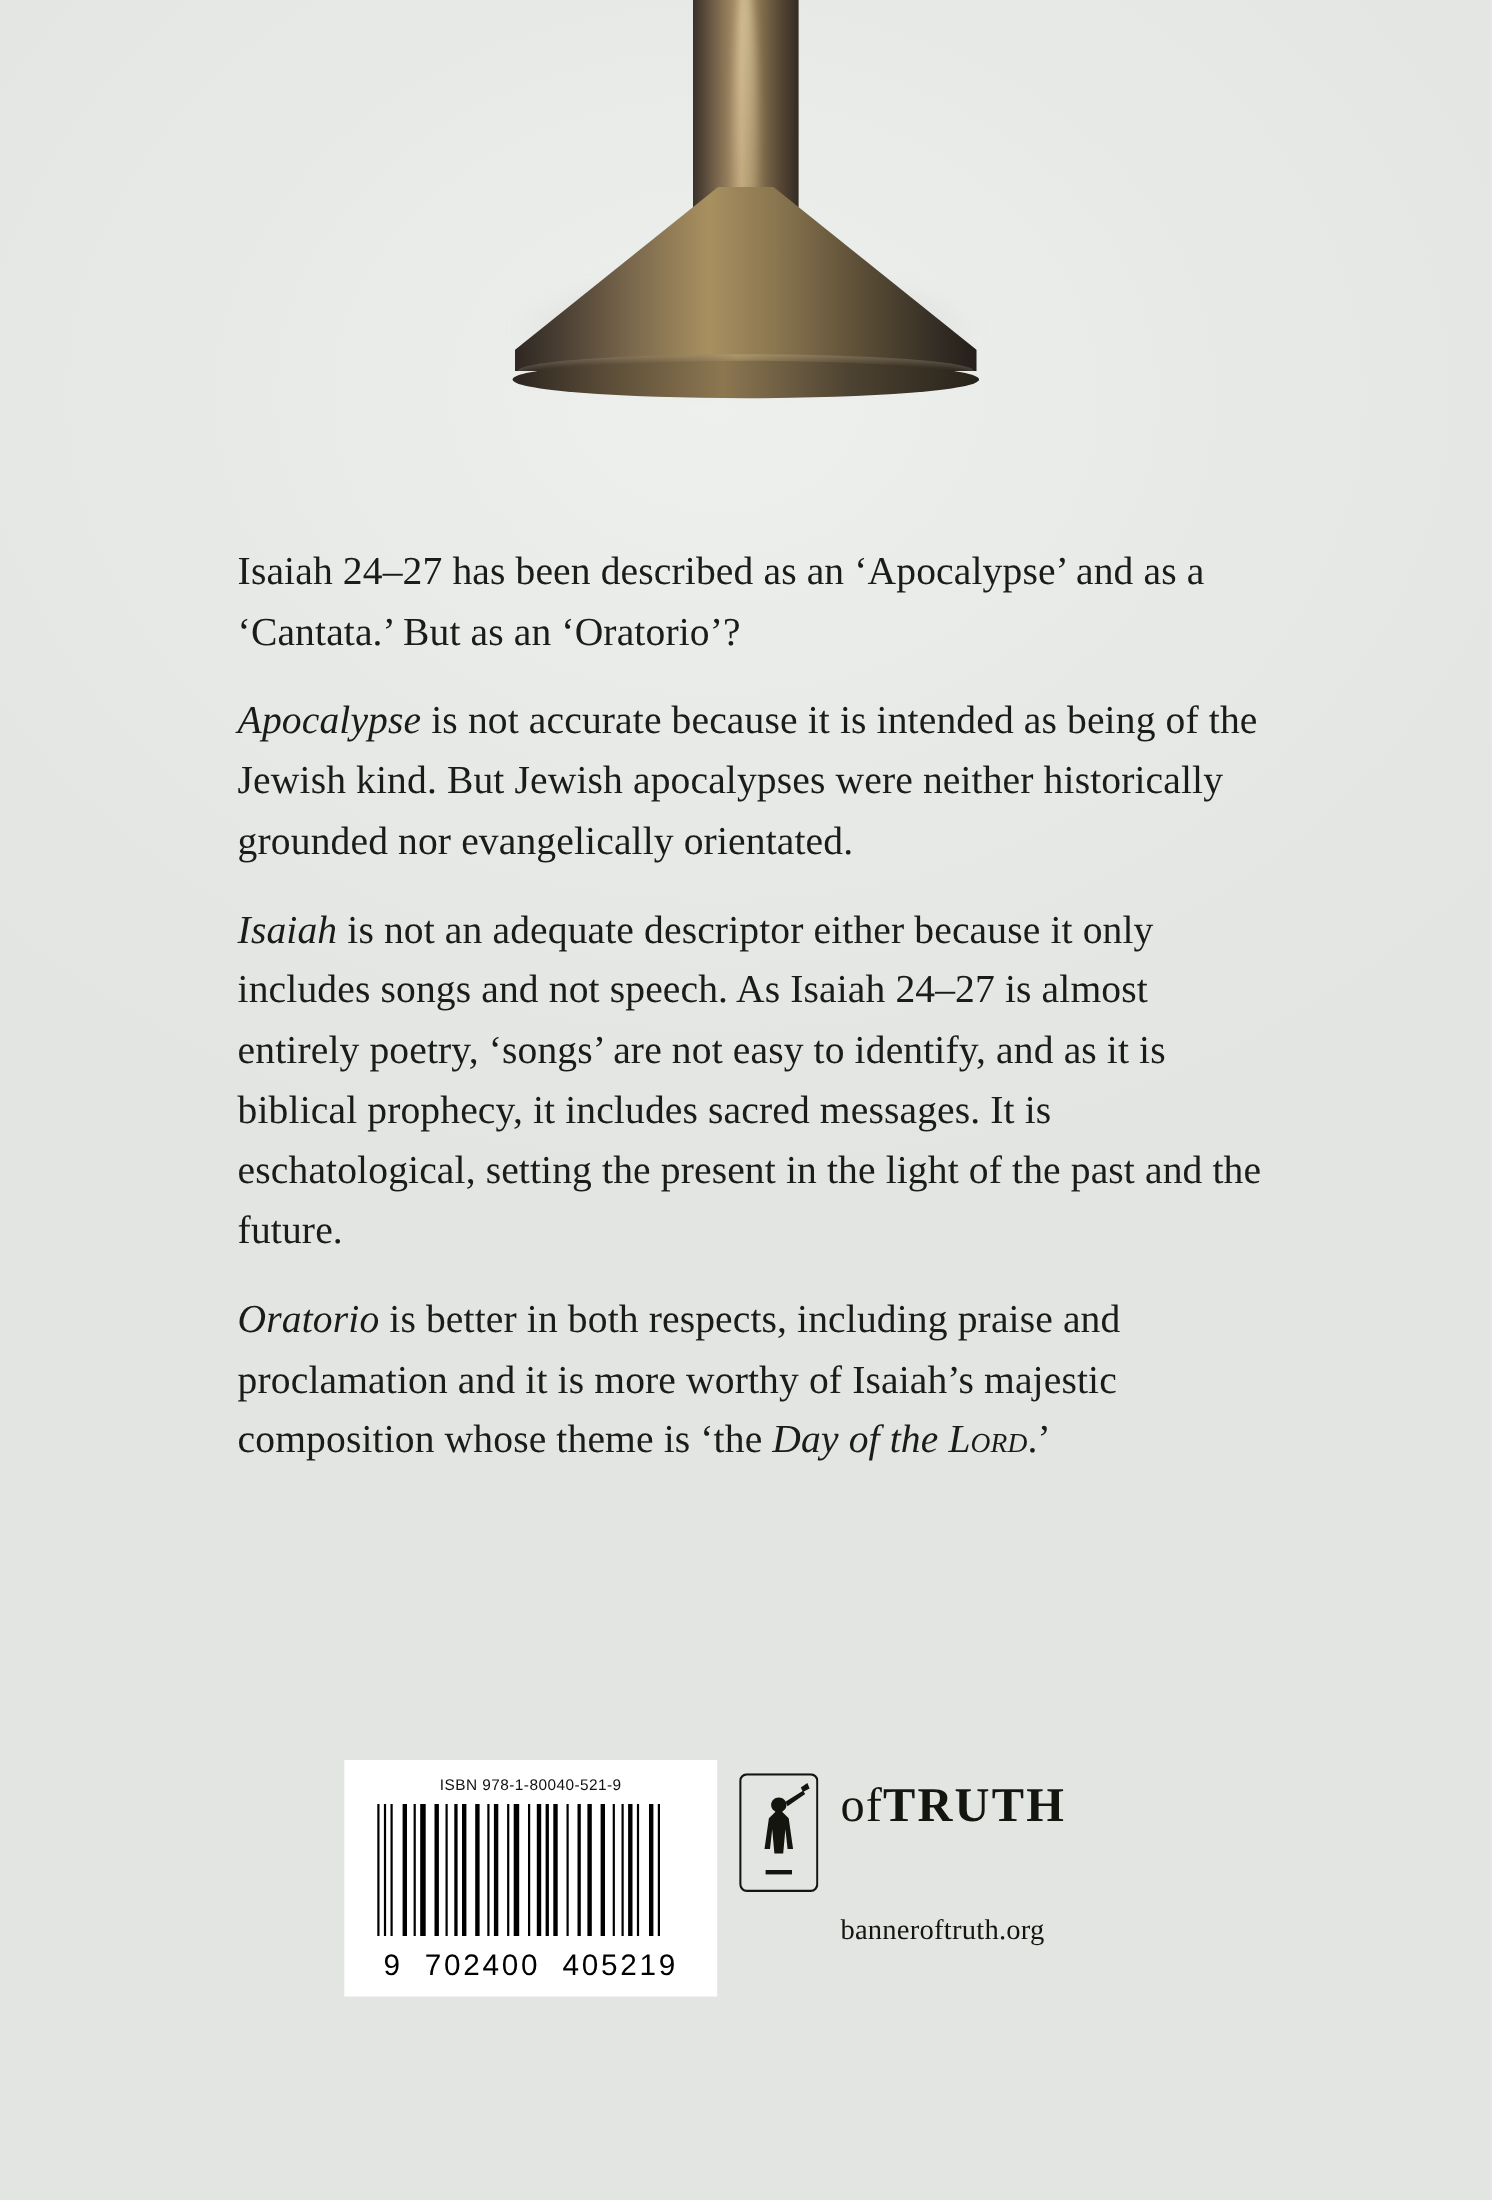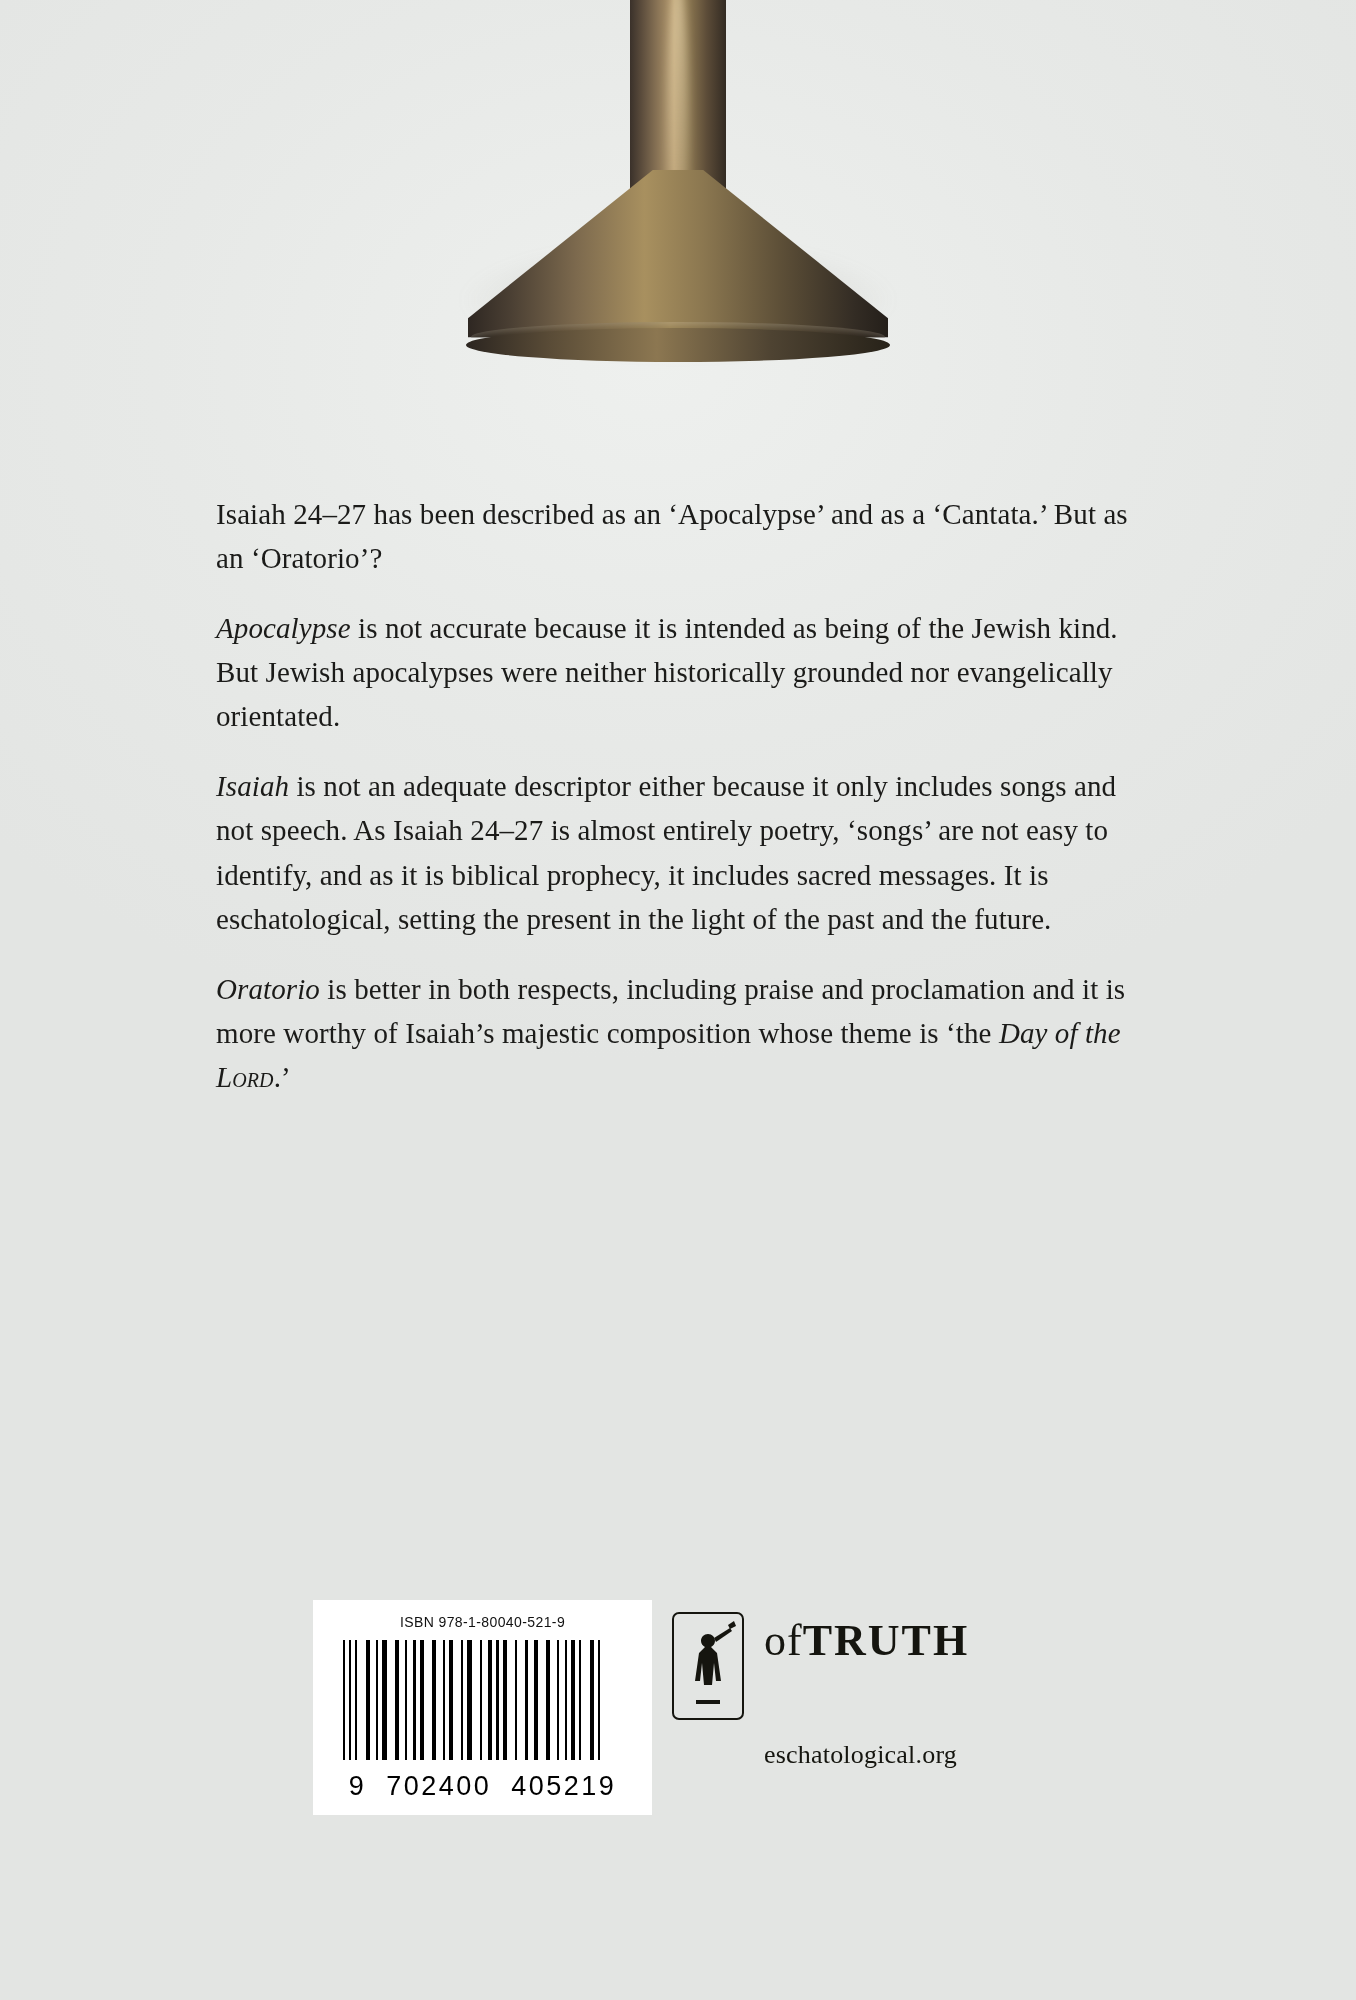--- a/index.html
+++ b/index.html
@@ -115,21 +115,21 @@
 
   
   .blurb {
     position: absolute;
     left: 216px;
     top: 492px;
     width: 940px;
   }
   .blurb p {
     margin: 0 0 26px 0;
-    font-size: 29px;
+    font-size: 36px;
     line-height: 1.52;
     letter-spacing: 0.1px;
     color: #1b1b19;
   }
   .blurb p:last-child { margin-bottom: 0; }
   .blurb em { font-style: italic; }
   .smallcaps {
     font-variant: small-caps;
     text-align: right;
   }
@@ -352,17 +352,17 @@
             <path d="M56 13 l6 -4 l2 5 l-6 3 z"></path>
             <rect x="24" y="88" width="24" height="4"></rect>
           </g>
         </svg>
       </div>
       <div class="logo-text">
         <div class="logo-of-truth">
           <span class="of">of</span><span class="truth">TRUTH</span>
         </div>
       </div>
-      <div class="logo-url">eschatological.org</div>
+      <div class="logo-url">banneroftruth.org</div>
     </div>
 
   </div>
 </div>
 
 </body></html>

